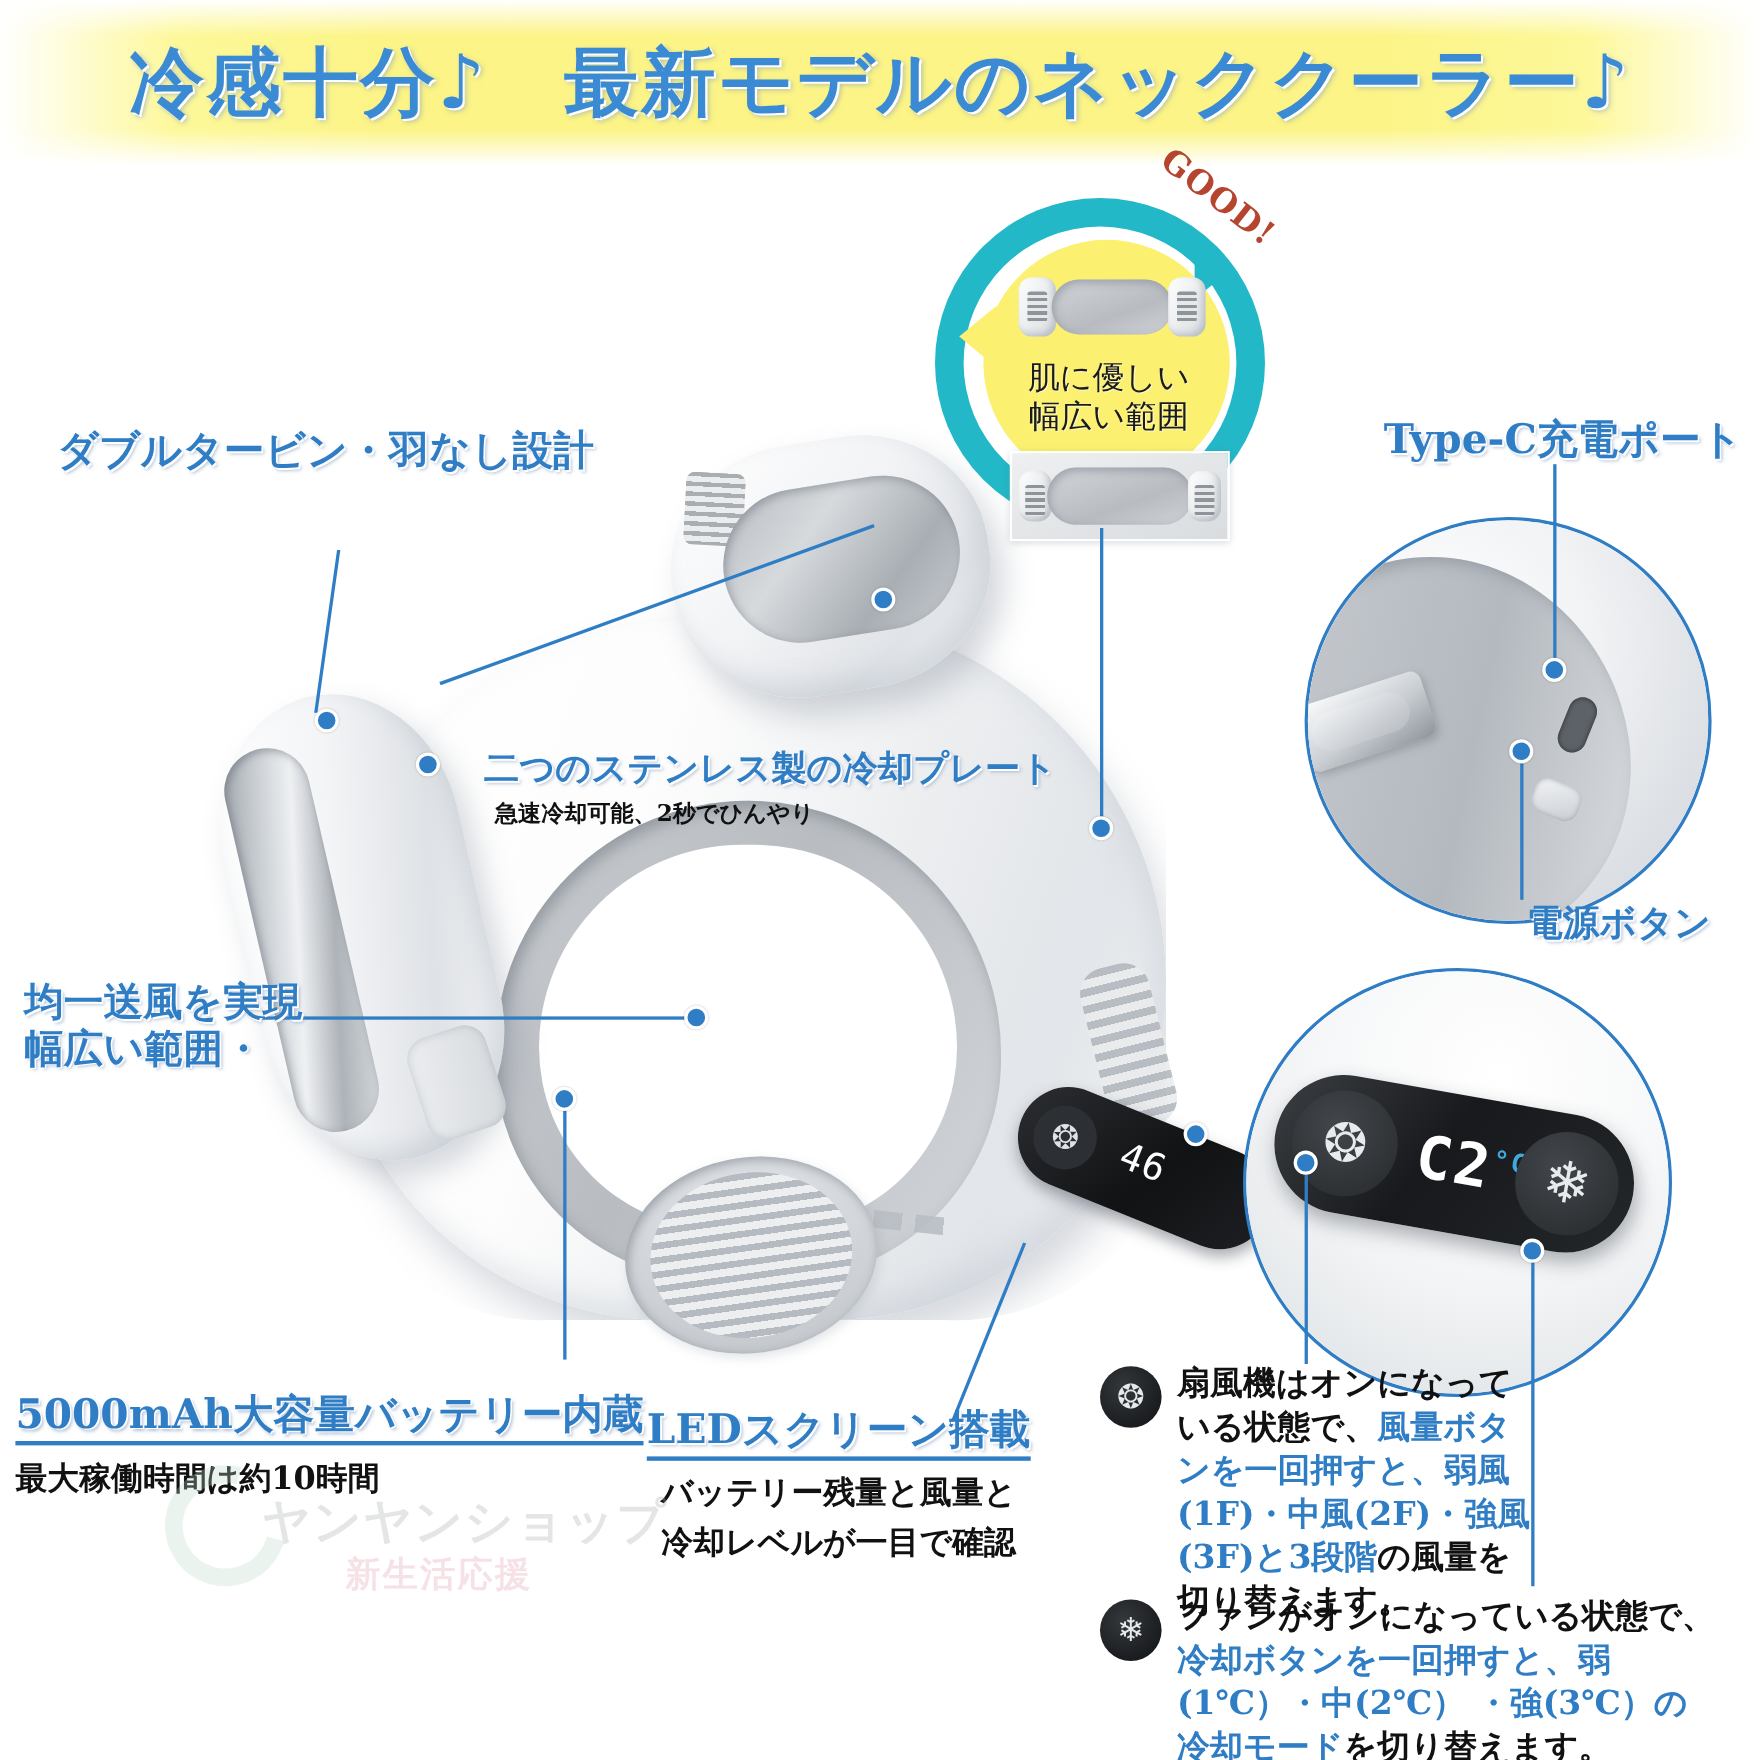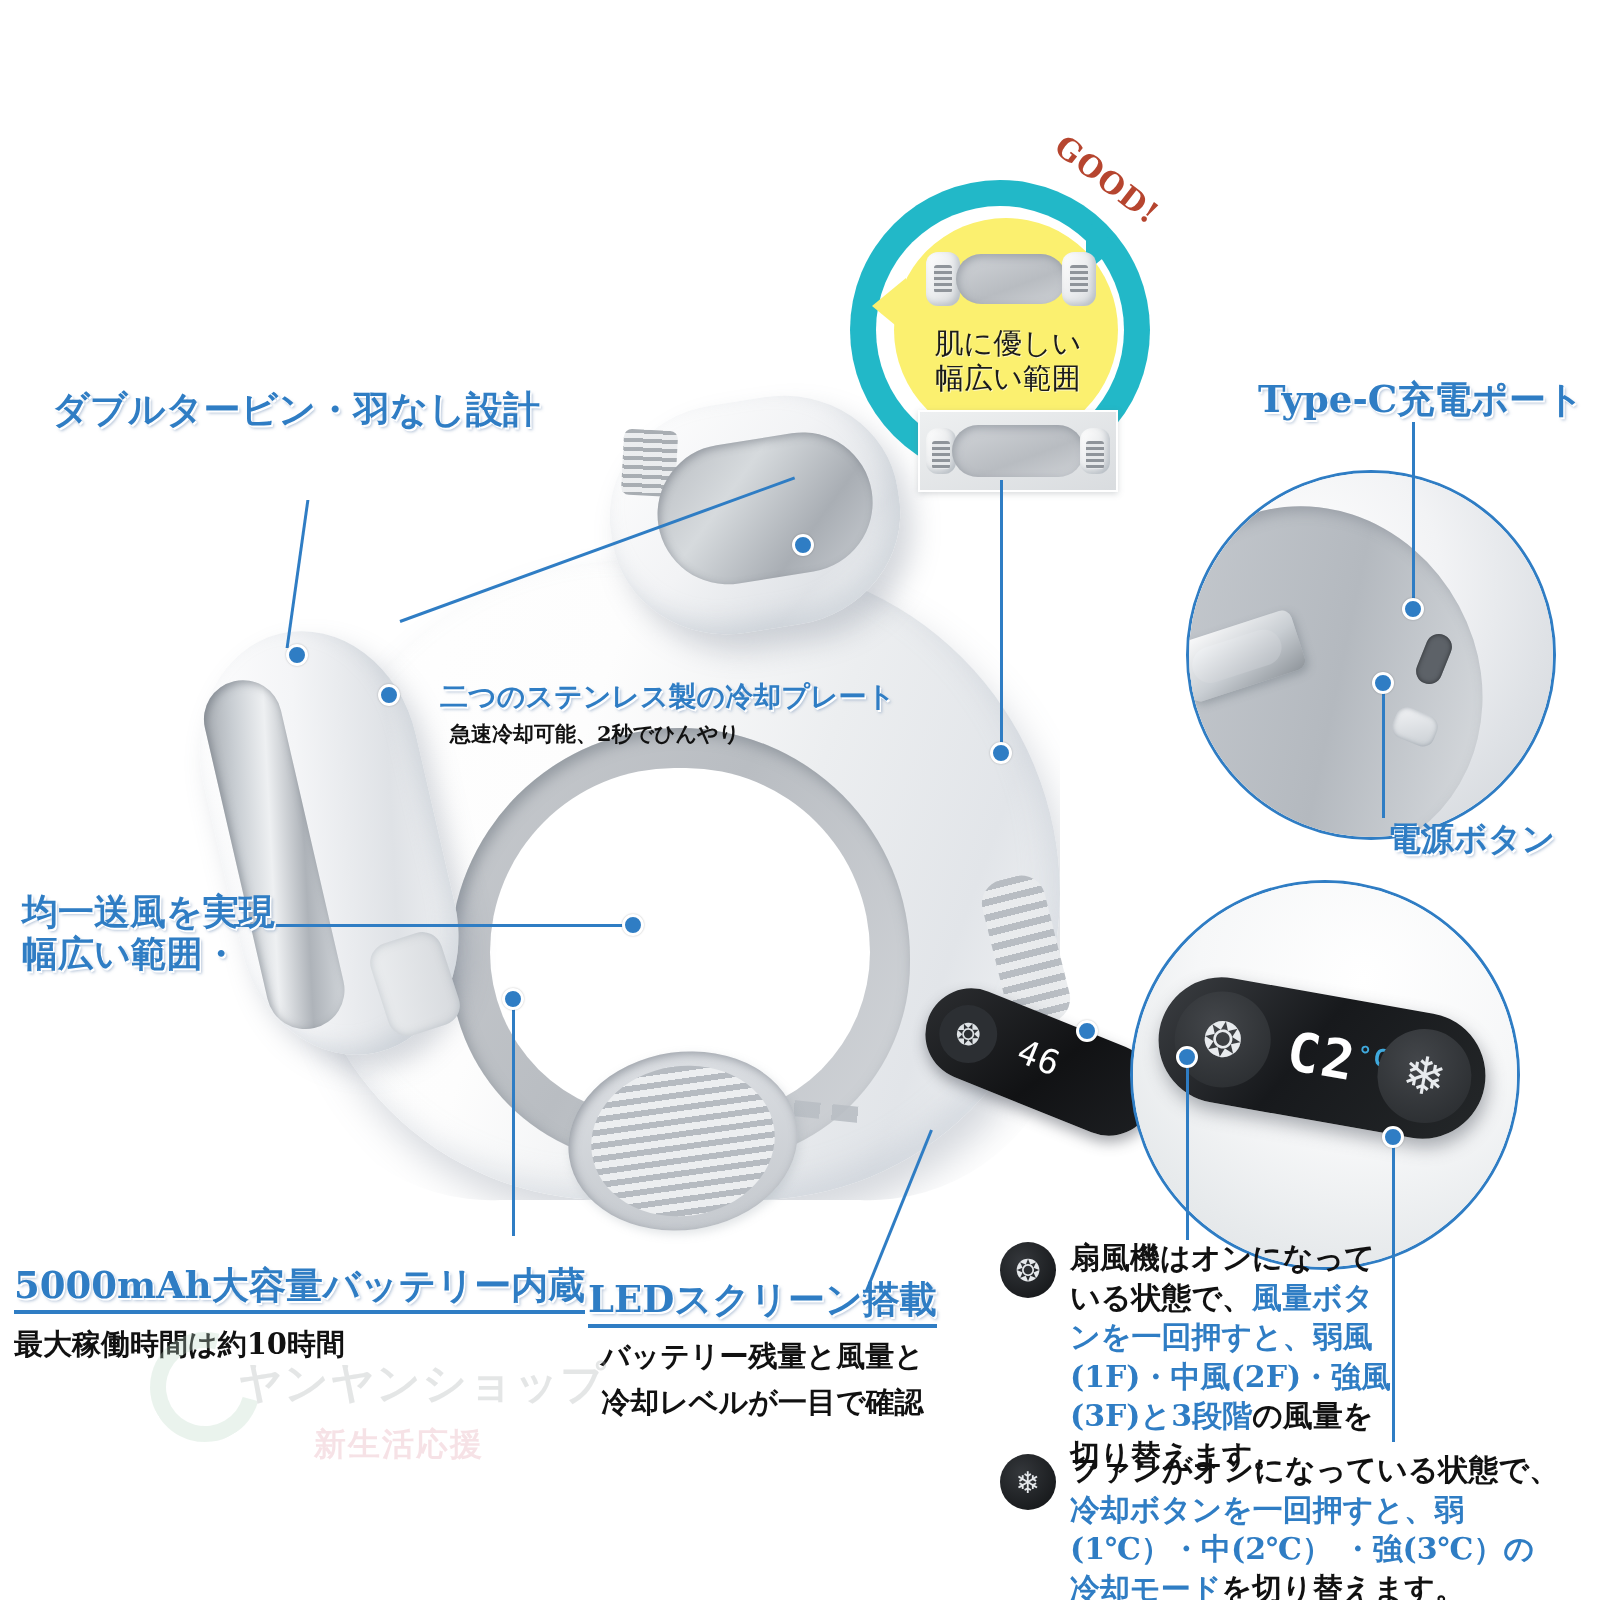--- a/index.html
+++ b/index.html
@@ -54,21 +54,21 @@
     line-height:1.25;
   }
   .underline-head { border-bottom:4px solid #2f7dc4; display:inline-block; padding-bottom:2px; }
 
   
   #co-turbine { left:52px; top:388px; }
   #co-turbine .c-head { font-size:37px; }
   #co-turbine .c-sub  { font-size:30px; margin-top:8px; }
 
   #co-plate { left:440px; top:680px; }
-  #co-plate .c-head { font-size:28px; }
+  #co-plate .c-head { font-size:32px; }
   #co-plate .c-sub  { font-size:21px; margin-top:8px; margin-left:10px;}
 
   #co-wide { left:22px; top:890px; }
   #co-wide .c-head { font-size:36px; }
 
   #co-batt { left:14px; top:1226px; }
   #co-batt .c-head { font-size:37px;margin-top:38px; }
   #co-batt .c-sub  { font-size:29px; margin-top:12px; }
 
   #co-led { left:588px; top:1278px; }
@@ -369,30 +369,33 @@
     border:16px solid #bcd9c6; border-radius:50%;
     border-right-color:transparent;
     transform:rotate(-30deg);
   }
   .watermark .wm-main{
     position:absolute; left:88px; top:36px;
     font-family:"DejaVu Sans", sans-serif; font-weight:700; font-size:44px;
     color:#a9aeb0; letter-spacing:1px; white-space:nowrap;
   }
   .watermark .wm-sub{
-    position:absolute; left:164px; top:105px;
+    position:absolute; left:164px; top:92px;
     font-family:"DejaVu Sans", sans-serif; font-weight:700; font-size:32px;
     color:#e4a0ad; letter-spacing:2px; white-space:nowrap;
   }
 </style>
 </head>
 <body>
 
 <div id="stage">
 
+  <div class="banner">
+    <div class="banner-title">冷感十分♪　最新モデルのネッククーラー♪</div>
+  </div>
 
   <div class="product">
 
     <div class="neckband">
       <div class="band-outer"></div>
       <div class="liner">
         <div class="liner-hole"></div>
       </div>
       <div class="vents-right"></div>
       <div class="slots"></div>

